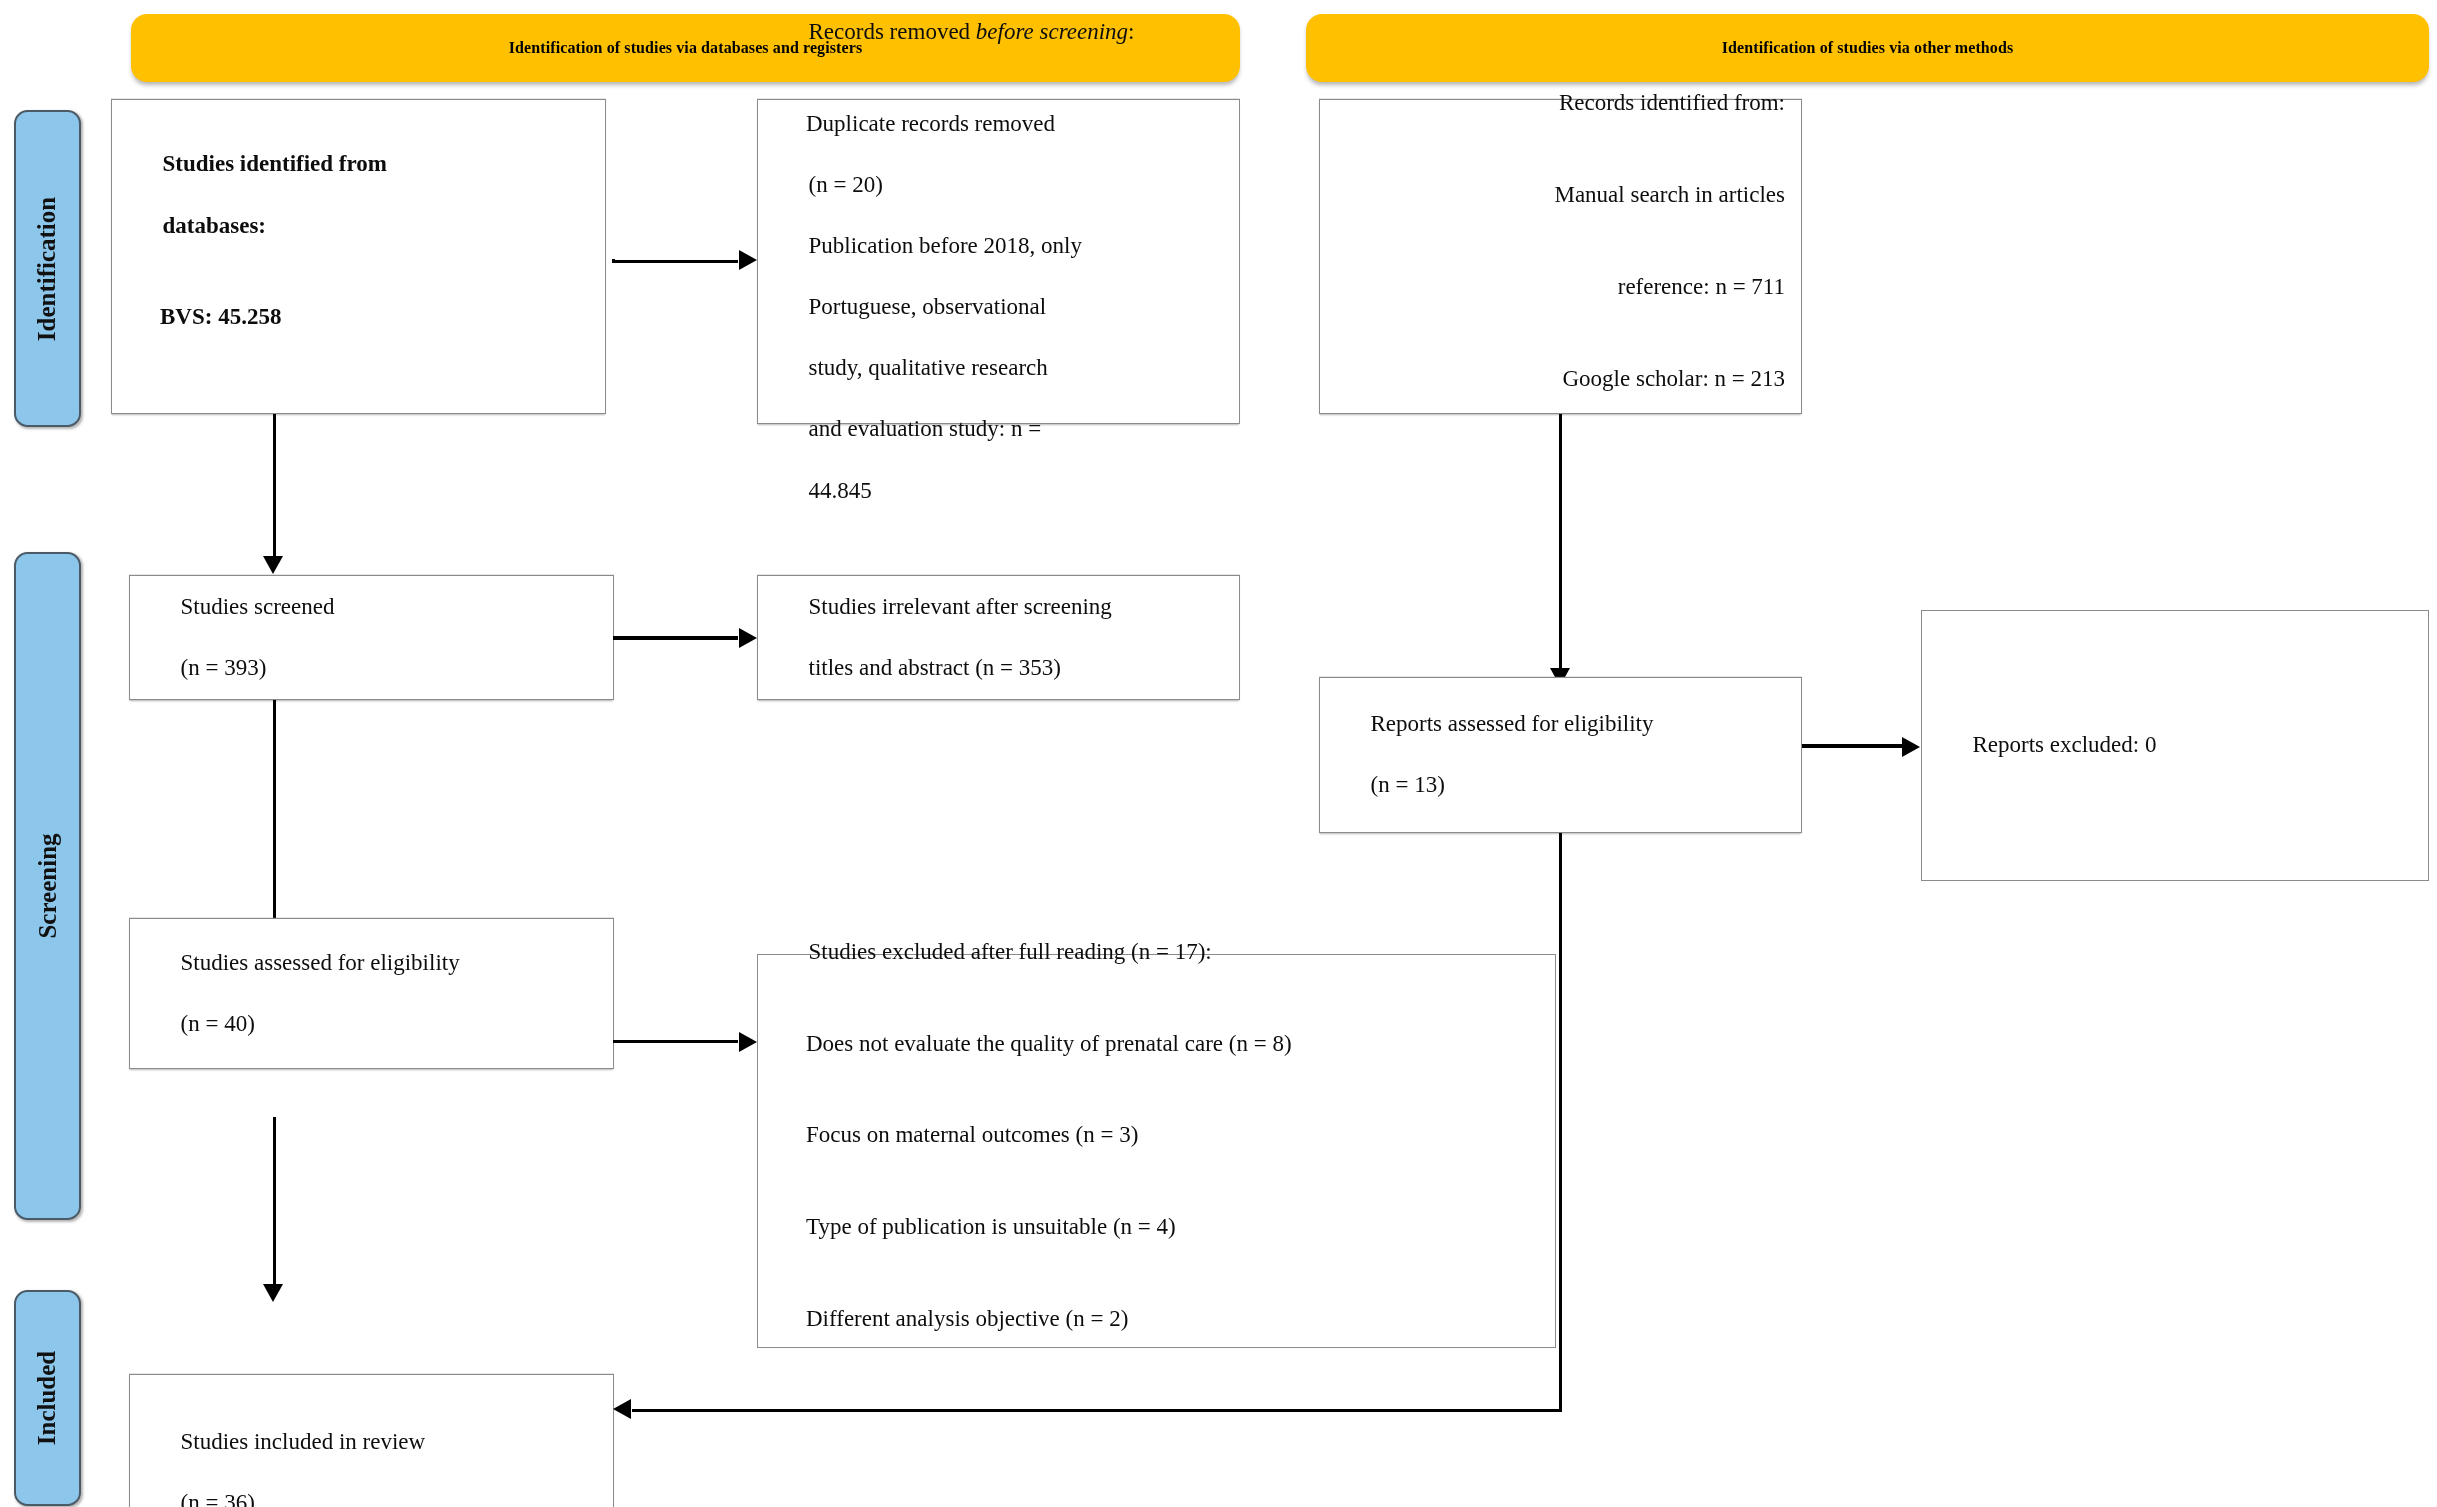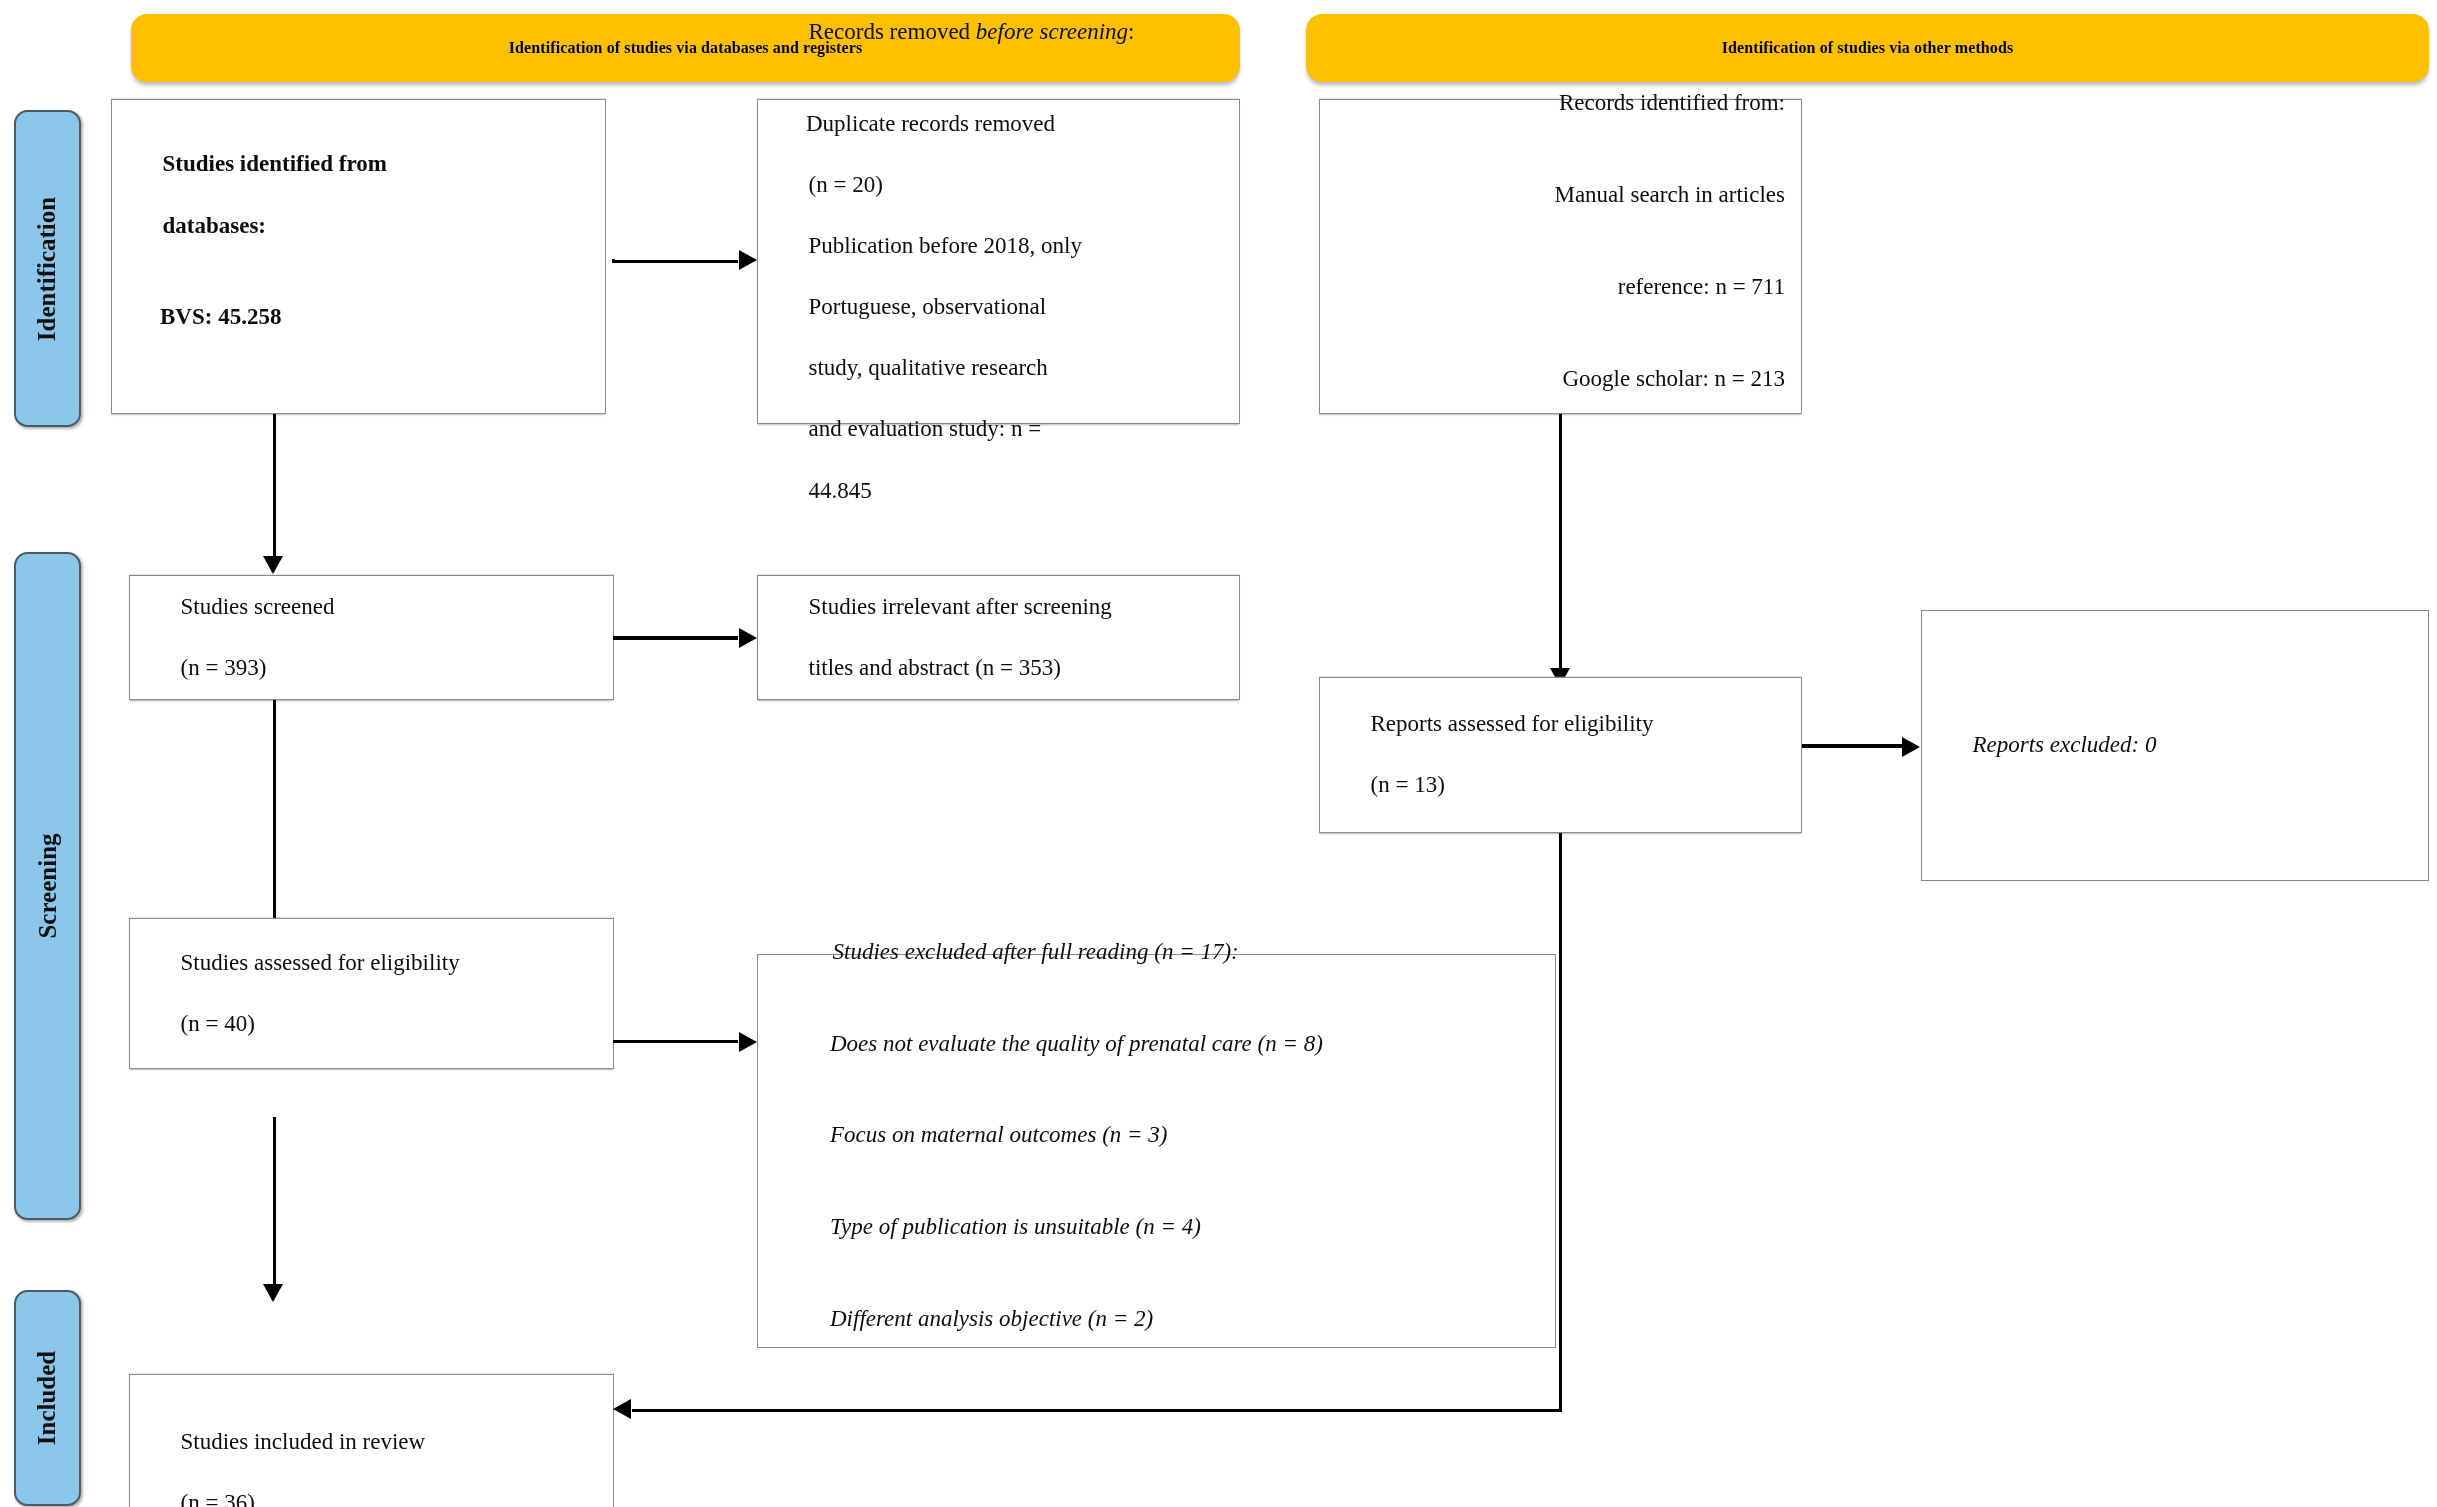--- a/index.html
+++ b/index.html
@@ -64,21 +64,21 @@
                 0 -0.6px 0 0 rgba(140,140,140,0.35);
   }
   .node .node-text {
     padding: 0 16px;
     font-size: 23px;
     line-height: 1.33;
     color: #0d0d0d;
     width: 100%;
     white-space: pre-wrap;
   }
-  .node.plain { box-shadow: none; font-style: italic; }
+  .node.plain { box-shadow: none; }
   .node .ital { font-style: italic; }
   .sub { display: block; padding-left: 32px; }
 
   
   .conn { position: absolute; background: #000000; }
   .conn.v { width: 2.5px; }
   .conn.h { height: 2.5px; }
 
   .arrow {
     position: absolute;
@@ -202,21 +202,21 @@
   <div class="conn h thick" style="left:1802px; top:744px; width:100px; height:4.3px;"></div>
   <div class="arrow right" style="left:1902px; top:737px;"></div>
 
   <div class="node" style="left:129px; top:918px; width:485px; height:151px;">
     <div class="node-text">
       <span>Studies assessed for eligibility</span><br>
       <span>(n = 40)</span>
     </div>
   </div>
 
-  <div class="node plain" style="left:757px; top:954px; width:799px; height:394px;padding-left:24px;">
+  <div class="node plain" style="left:757px; top:954px; width:799px; height:394px;">
     <div class="node-text">
       <span>Studies excluded after full reading (n = 17):</span><br>
       <span class="sub">Does not evaluate the quality of prenatal care (n = 8)</span>
       <span class="sub">Focus on maternal outcomes (n = 3)</span>
       <span class="sub">Type of publication is unsuitable (n = 4)</span>
       <span class="sub">Different analysis objective (n = 2)</span>
     </div>
   </div>
 
   <div class="conn h" style="left:613px; top:1040px; width:125px; height:2.5px;"></div>

